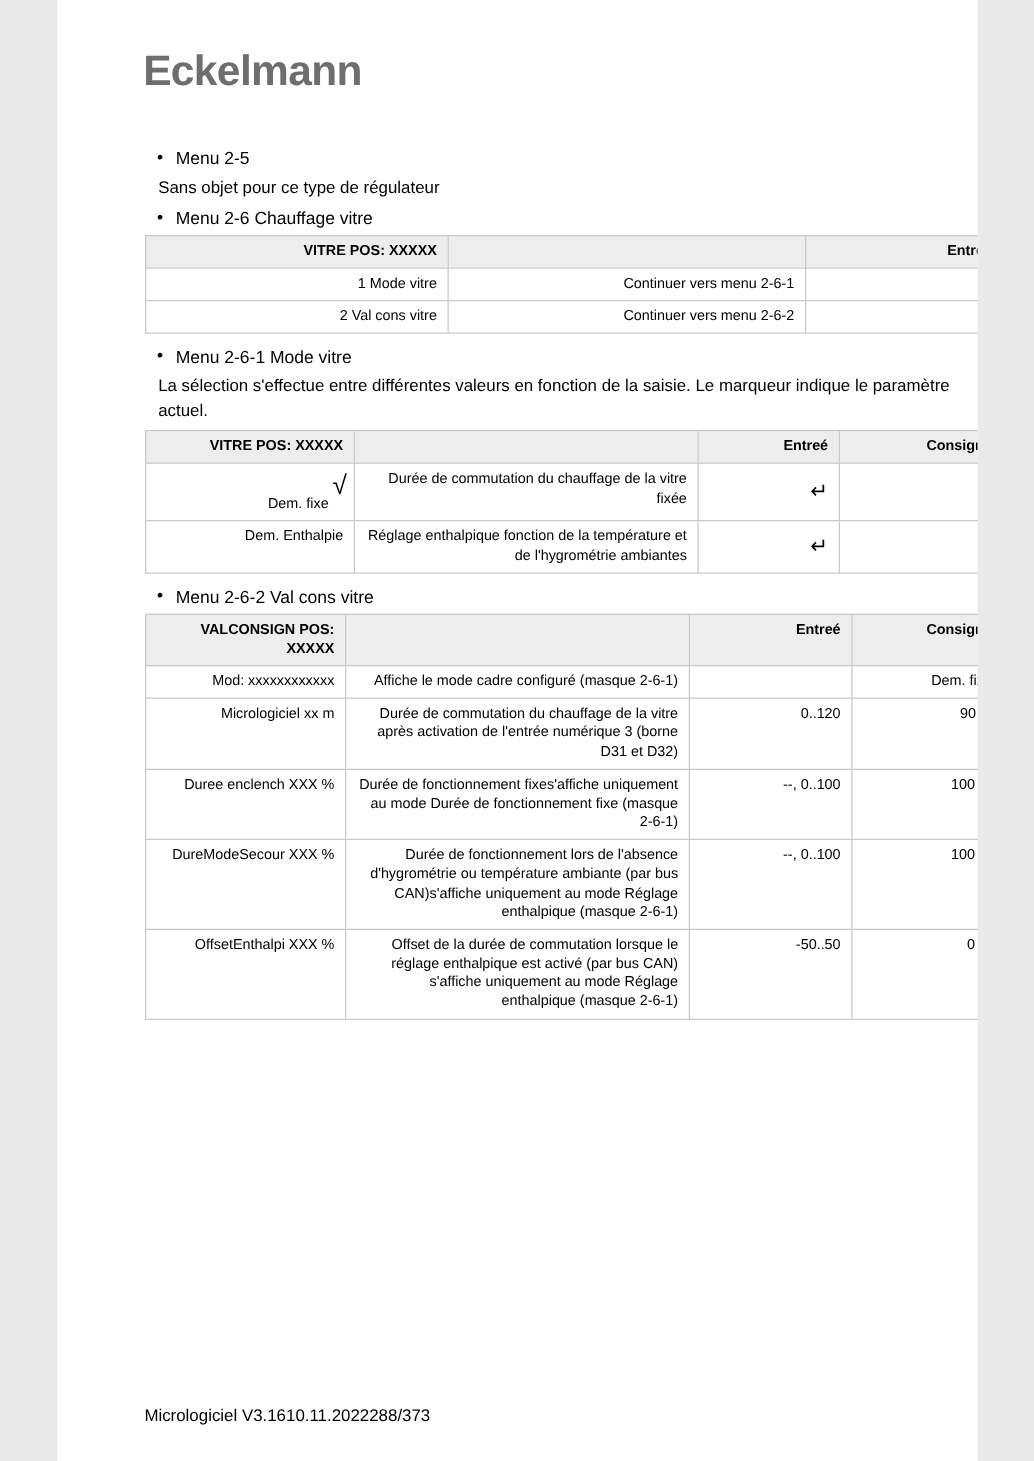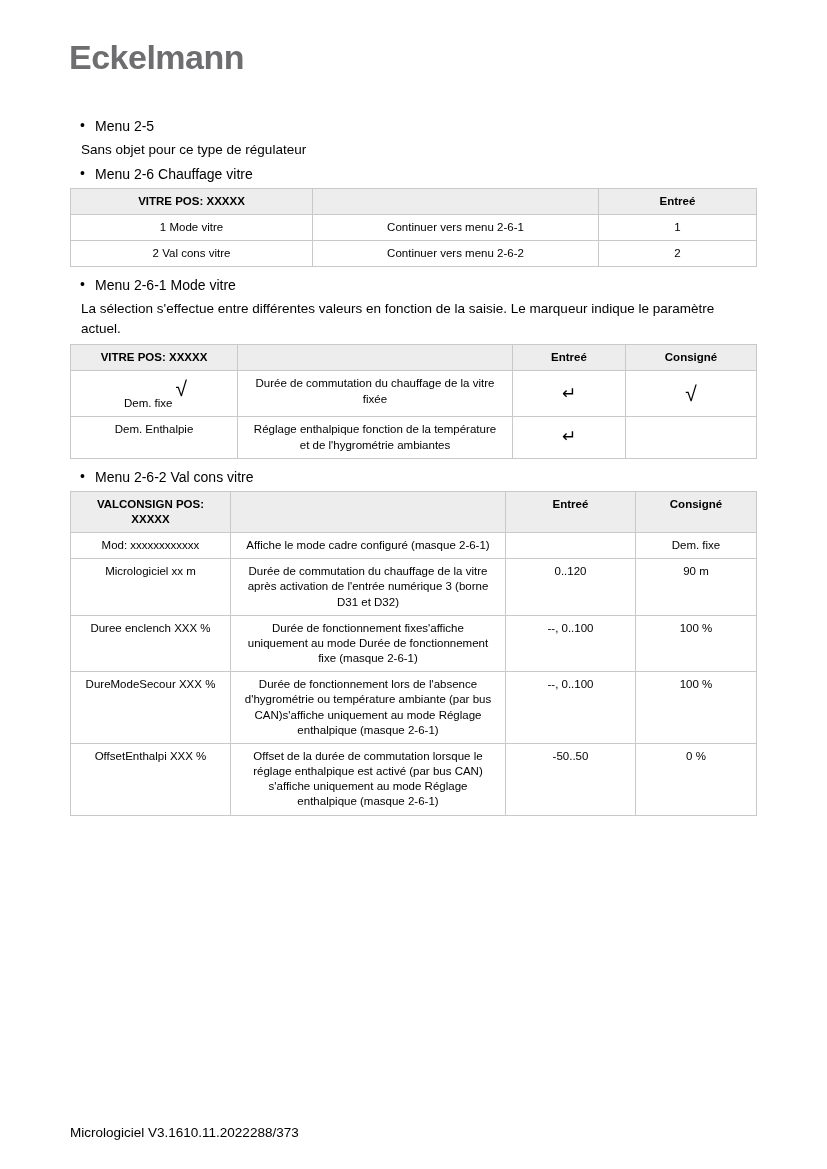--- a/index.html
+++ b/index.html
@@ -1,34 +1,34 @@
 <!DOCTYPE html>
 <html><head>
 <meta charset="utf-8">
 <style>
   * { margin:0; padding:0; box-sizing:border-box; }
   html,body { background:#e9e9e9; }
   .page {
-    position:relative; width:827px; height:1169px; margin:0 auto;
+    position:relative; width:736px; height:1169px; margin:0 auto;
     background:#ffffff; font-family:"Liberation Sans", sans-serif; color:#000;
     overflow:hidden;
   }
   .logo {
     position:absolute; top:38px; left:69px;
     font-size:34px; font-weight:bold; color:#6e6e71; letter-spacing:-0.5px;
   }
   .content { position:absolute; top:112px; left:70px; width:686px; }
   .bullet {
     font-size:14px; margin:6px 0 6px 10px; padding-left:15px; position:relative;
   }
   .bullet::before { content:"•"; position:absolute; left:0; top:-1px; }
   .para { font-size:13.5px; line-height:1.45; margin:3px 0 5px 11px; }
   table { border-collapse:collapse; width:686px; font-size:11.5px; margin:6px 0 10px 0; table-layout:fixed; }
   th, td {
-    border:1px solid #c9c9c9; padding:5px 13px; text-align:center;
+    border:1px solid #c9c9c9; padding:5px 8px; text-align:right;
     vertical-align:top; line-height:1.32; word-wrap:break-word;
   }
   thead th { background:#ededed; font-weight:bold; height:26px; }
   .row-tall td { height:46px; }
   .row-med td { height:40px; }
   .td-bottom { vertical-align:bottom; }
   .td-mid { vertical-align:middle; }
   .checkmark { font-size:21px; position:relative; top:-11px; left:3px; line-height:0; }
   .big-check { font-size:21px; line-height:1; }
   .enter-sym { font-size:17px; line-height:1; }

